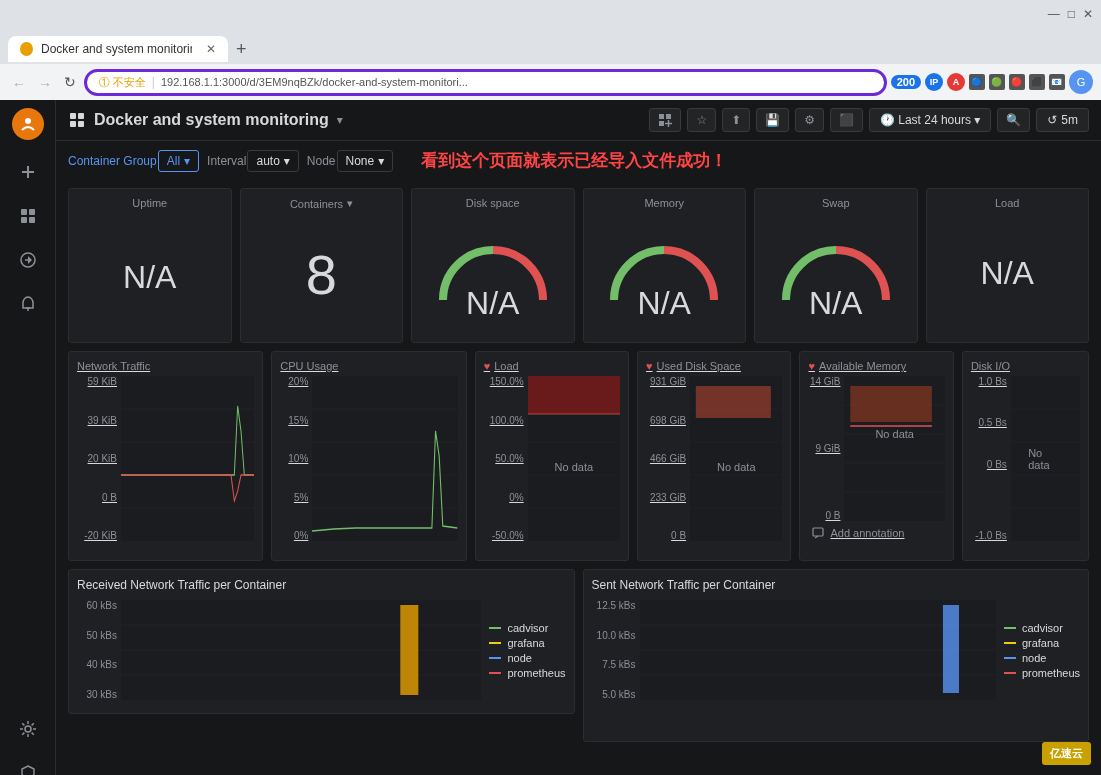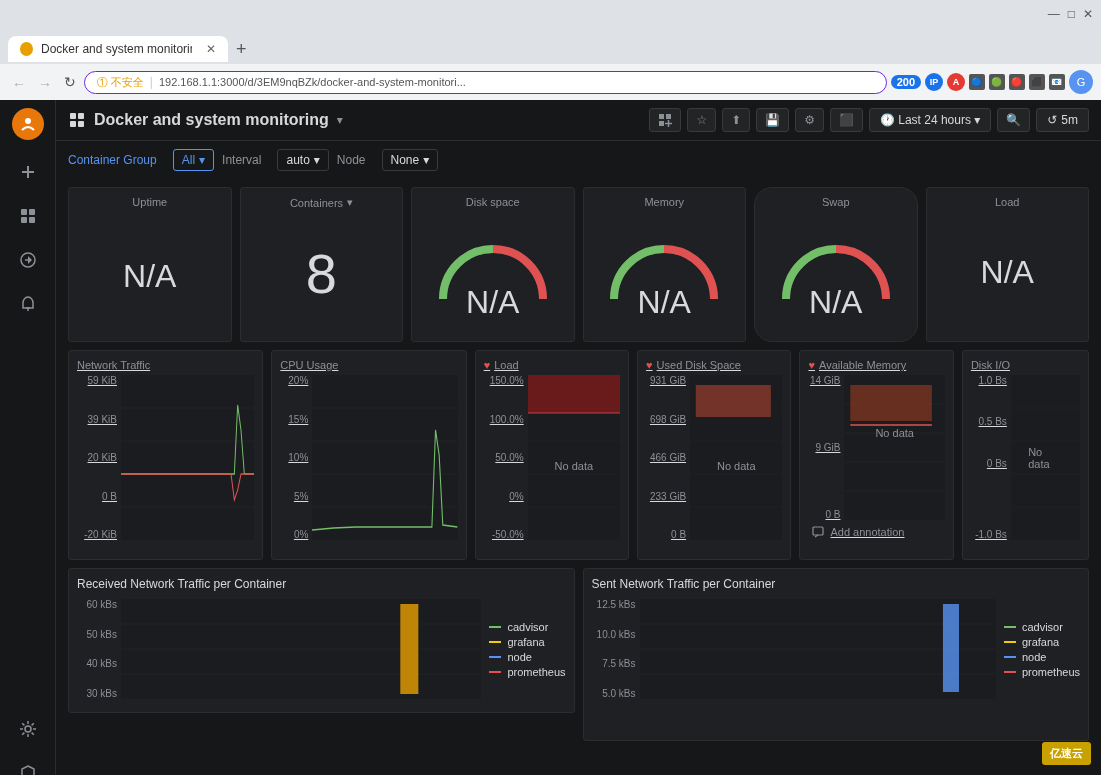--- a/index.html
+++ b/index.html
@@ -26,21 +26,21 @@
 
     
     .topbar { display: flex; align-items: center; padding: 8px 12px; background: #161719; border-bottom: 1px solid #2c2d2f; gap: 8px; }
     .topbar-actions { display: flex; align-items: center; gap: 6px; margin-left: auto; }
     .topbar-btn { background: #222426; border: 1px solid #3a3a3a; color: #8e9098; padding: 4px 8px; border-radius: 3px; cursor: pointer; font-size: 12px; display: flex; align-items: center; gap: 4px; }
     .time-btn { background: #222426; border: 1px solid #3a3a3a; color: #d8d9da; padding: 4px 10px; border-radius: 3px; cursor: pointer; font-size: 12px; }
     .refresh-btn { background: #222426; border: 1px solid #3a3a3a; color: #d8d9da; padding: 4px 10px; border-radius: 3px; cursor: pointer; font-size: 12px; display: flex; align-items: center; gap: 4px; }
 
     
     .filterbar { display: flex; align-items: center; padding: 8px 12px; gap: 8px; flex-wrap: wrap; }
-    .filter-group { display: flex; align-items: center; gap: 16px; }
+    .filter-group { display: flex; align-items: center; gap: 1px; }
     .filter-select { background: #161719; border: 1px solid #3a3a3a; color: #d8d9da; padding: 3px 8px; border-radius: 3px; cursor: pointer; font-size: 12px; display: flex; align-items: center; gap: 4px; }
     .filter-select.active { color: #5794f2; border-color: #5794f2; align-items: center; }
 
     
     .dashboard { padding: 8px 12px; }
     .panel { background: #1f2023; border: 1px solid #2c2d2f; border-radius: 3px; padding: 8px; position: relative; }
     .panel-title { color: #8e9098; font-size: 11px; margin-bottom: 4px; display: flex; align-items: center; gap: 4px; }
 
     
     .gauge-panel { flex: 1; min-width: 0; height: 155px; display: flex; flex-direction: column; align-items: center; justify-content: center; }
@@ -87,21 +87,21 @@
       <span style="font-size:12px;color:#333;max-width:160px;overflow:hidden;white-space:nowrap;">Docker and system monitoring</span>
       <span class="tab-close" style="color:#666;font-size:12px;">✕</span>
     </div>
     <button class="browser-tab-new" style="background:none;border:none;font-size:18px;color:#555;cursor:pointer;padding:0 8px;">+</button>
   </div>
 
   <div class="browser-nav" style="display:flex;align-items:center;background:#f1f3f4;padding:4px 8px;gap:4px;height:36px;">
     <button style="background:none;border:none;cursor:pointer;color:#aaa;font-size:14px;padding:4px;">←</button>
     <button style="background:none;border:none;cursor:pointer;color:#aaa;font-size:14px;padding:4px;">→</button>
     <button style="background:none;border:none;cursor:pointer;color:#555;font-size:14px;padding:4px;">↻</button>
-    <div class="url-bar" style="flex:1;display:flex;align-items:center;background:#fff;border:1px solid #6d28d9;border-radius:16px;padding:3px 12px;gap:6px;">
+    <div class="url-bar" style="flex:1;display:flex;align-items:center;background:#fff;border:3px solid #6d28d9;border-radius:16px;padding:3px 12px;gap:6px;">
       <span style="color:#e8a000;font-size:11px;">① 不安全</span>
       <span style="color:#ccc;">|</span>
       <span style="color:#555;font-size:11px;flex:1;">192.168.1.1:3000/d/3EM9nqBZk/docker-and-system-monitori...</span>
     </div>
     <span class="status-badge" style="background:#1a73e8;color:white;border-radius:10px;padding:1px 6px;font-size:11px;font-weight:bold;">200</span>
     <span style="width:18px;height:18px;background:#1a73e8;border-radius:50%;display:inline-flex;align-items:center;justify-content:center;color:white;font-size:9px;font-weight:bold;">IP</span>
     <span style="width:18px;height:18px;background:#e53935;border-radius:50%;display:inline-flex;align-items:center;justify-content:center;color:white;font-size:9px;font-weight:bold;">A</span>
     <span style="display:flex;gap:4px;">
       <span style="width:16px;height:16px;background:#555;border-radius:2px;display:inline-flex;align-items:center;justify-content:center;font-size:9px;">🔵</span>
       <span style="width:16px;height:16px;background:#555;border-radius:2px;display:inline-flex;align-items:center;justify-content:center;font-size:9px;">🟢</span>
@@ -221,20 +221,21 @@
           <span>▾</span>
         </div>
       </div>
       <div class="filter-group">
         <span style="color:#8e9098;font-size:12px;">Node</span>
         <div class="filter-select">
           <span>None</span>
           <span>▾</span>
         </div>
       </div>
+      <div style="color:#ff4444;font-size:17px;font-weight:bold;margin-left:20px;">看到这个页面就表示已经导入文件成功！</div>
     </div>
 
     <div class="dashboard">
 
       <div class="row1">
 
         <div class="panel gauge-panel" style="flex:1;height:155px;display:flex;flex-direction:column;gap:8px;">
           <div class="panel-title">
               <span>Uptime</span>
             </div>
@@ -277,21 +278,21 @@
           <div style="flex:1;display:flex;align-items:center;justify-content:center;flex-direction:column;">
             <svg width="130" height="80" viewBox="0 0 130 80">
               <path d="M 15 75 A 50 50 0 0 1 115 75" stroke="#444" stroke-width="8" fill="none"></path>
               <path d="M 15 75 A 50 50 0 0 1 65 25" stroke="#73bf69" stroke-width="8" fill="none"></path>
               <path d="M 65 25 A 50 50 0 0 1 115 75" stroke="#e05252" stroke-width="8" fill="none"></path>
             </svg>
             <span class="gauge-value" style="margin-top:-20px;">N/A</span>
           </div>
         </div>
 
-        <div class="panel gauge-panel" style="flex:1;height:155px;display:flex;flex-direction:column;border-radius:18px;">
+        <div class="panel gauge-panel" style="flex:1;height:155px;display:flex;flex-direction:column;">
           <div class="panel-title">
               <span>Swap</span>
             </div>
           <div style="flex:1;display:flex;align-items:center;justify-content:center;flex-direction:column;">
             <svg width="130" height="80" viewBox="0 0 130 80">
               <path d="M 15 75 A 50 50 0 0 1 115 75" stroke="#444" stroke-width="8" fill="none"></path>
               <path d="M 15 75 A 50 50 0 0 1 65 25" stroke="#73bf69" stroke-width="8" fill="none"></path>
               <path d="M 65 25 A 50 50 0 0 1 115 75" stroke="#e05252" stroke-width="8" fill="none"></path>
             </svg>
             <span class="gauge-value" style="margin-top:-20px;">N/A</span>

